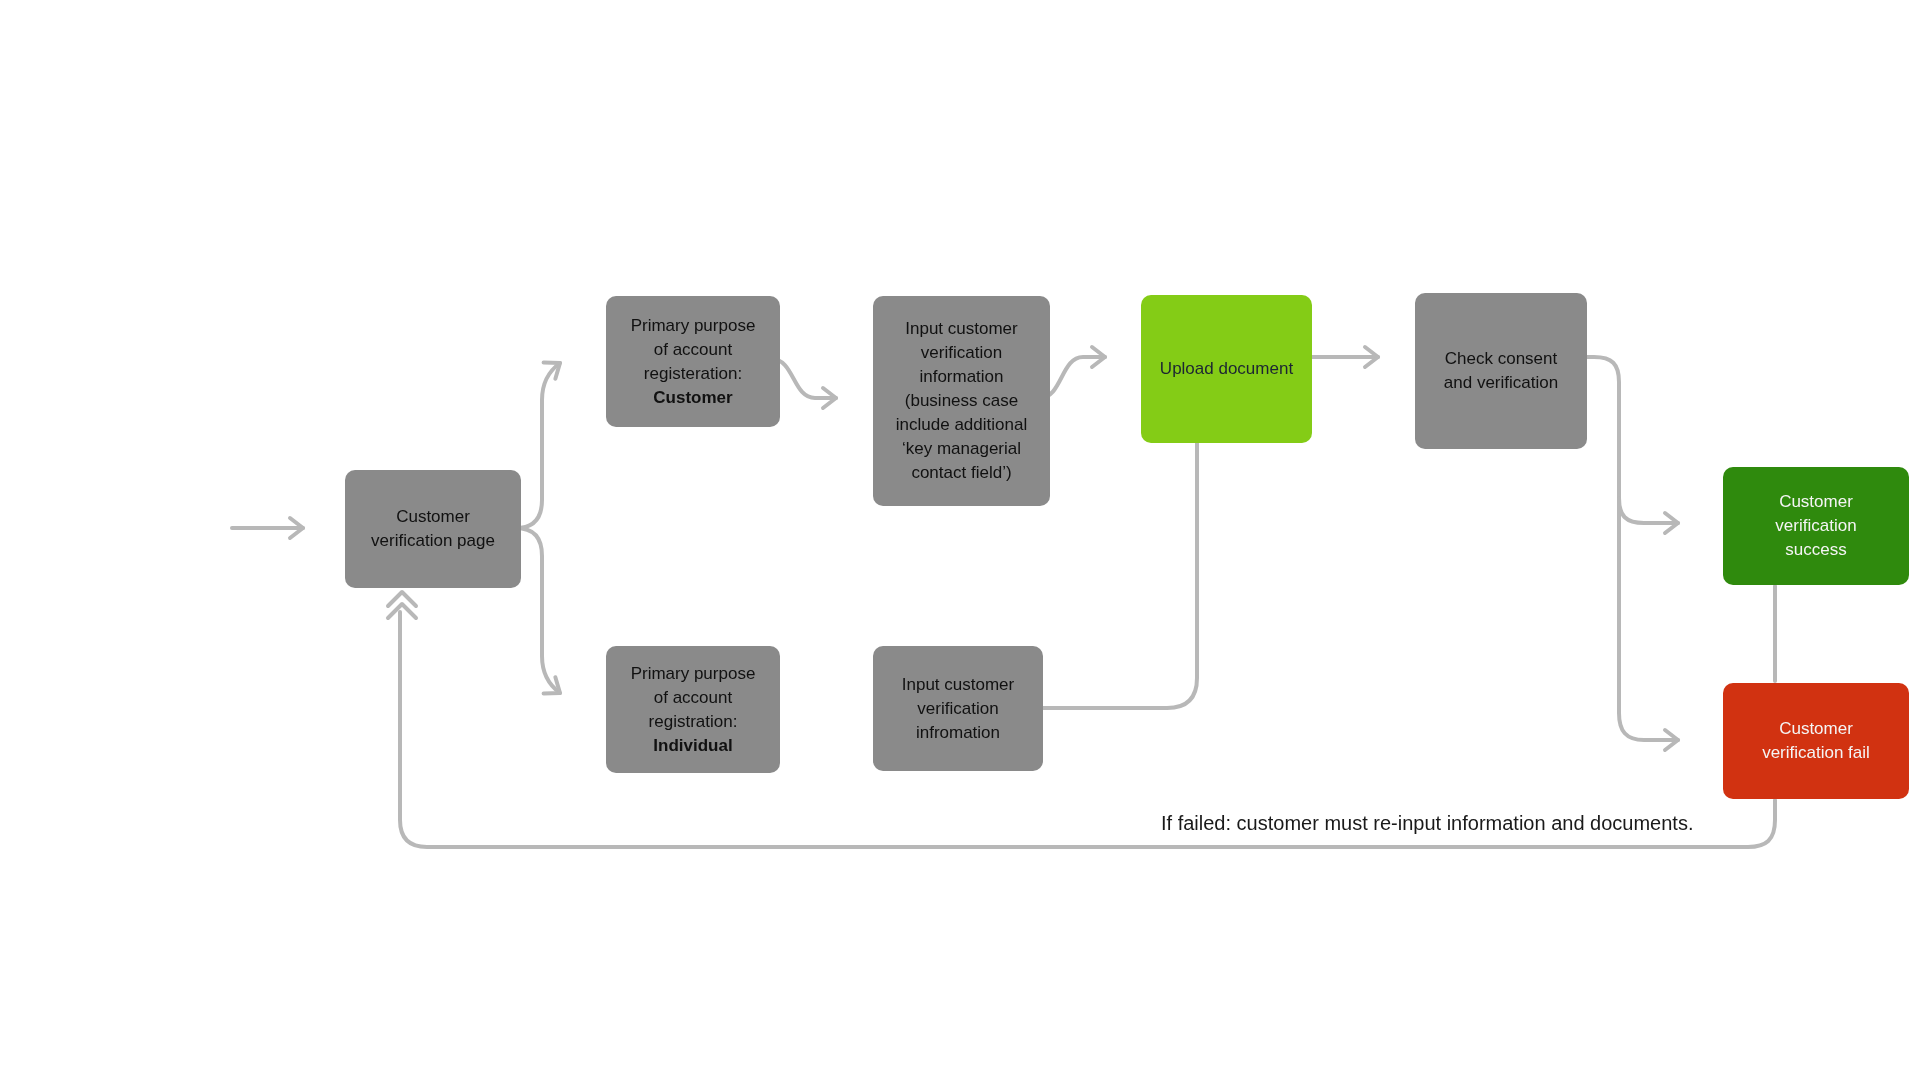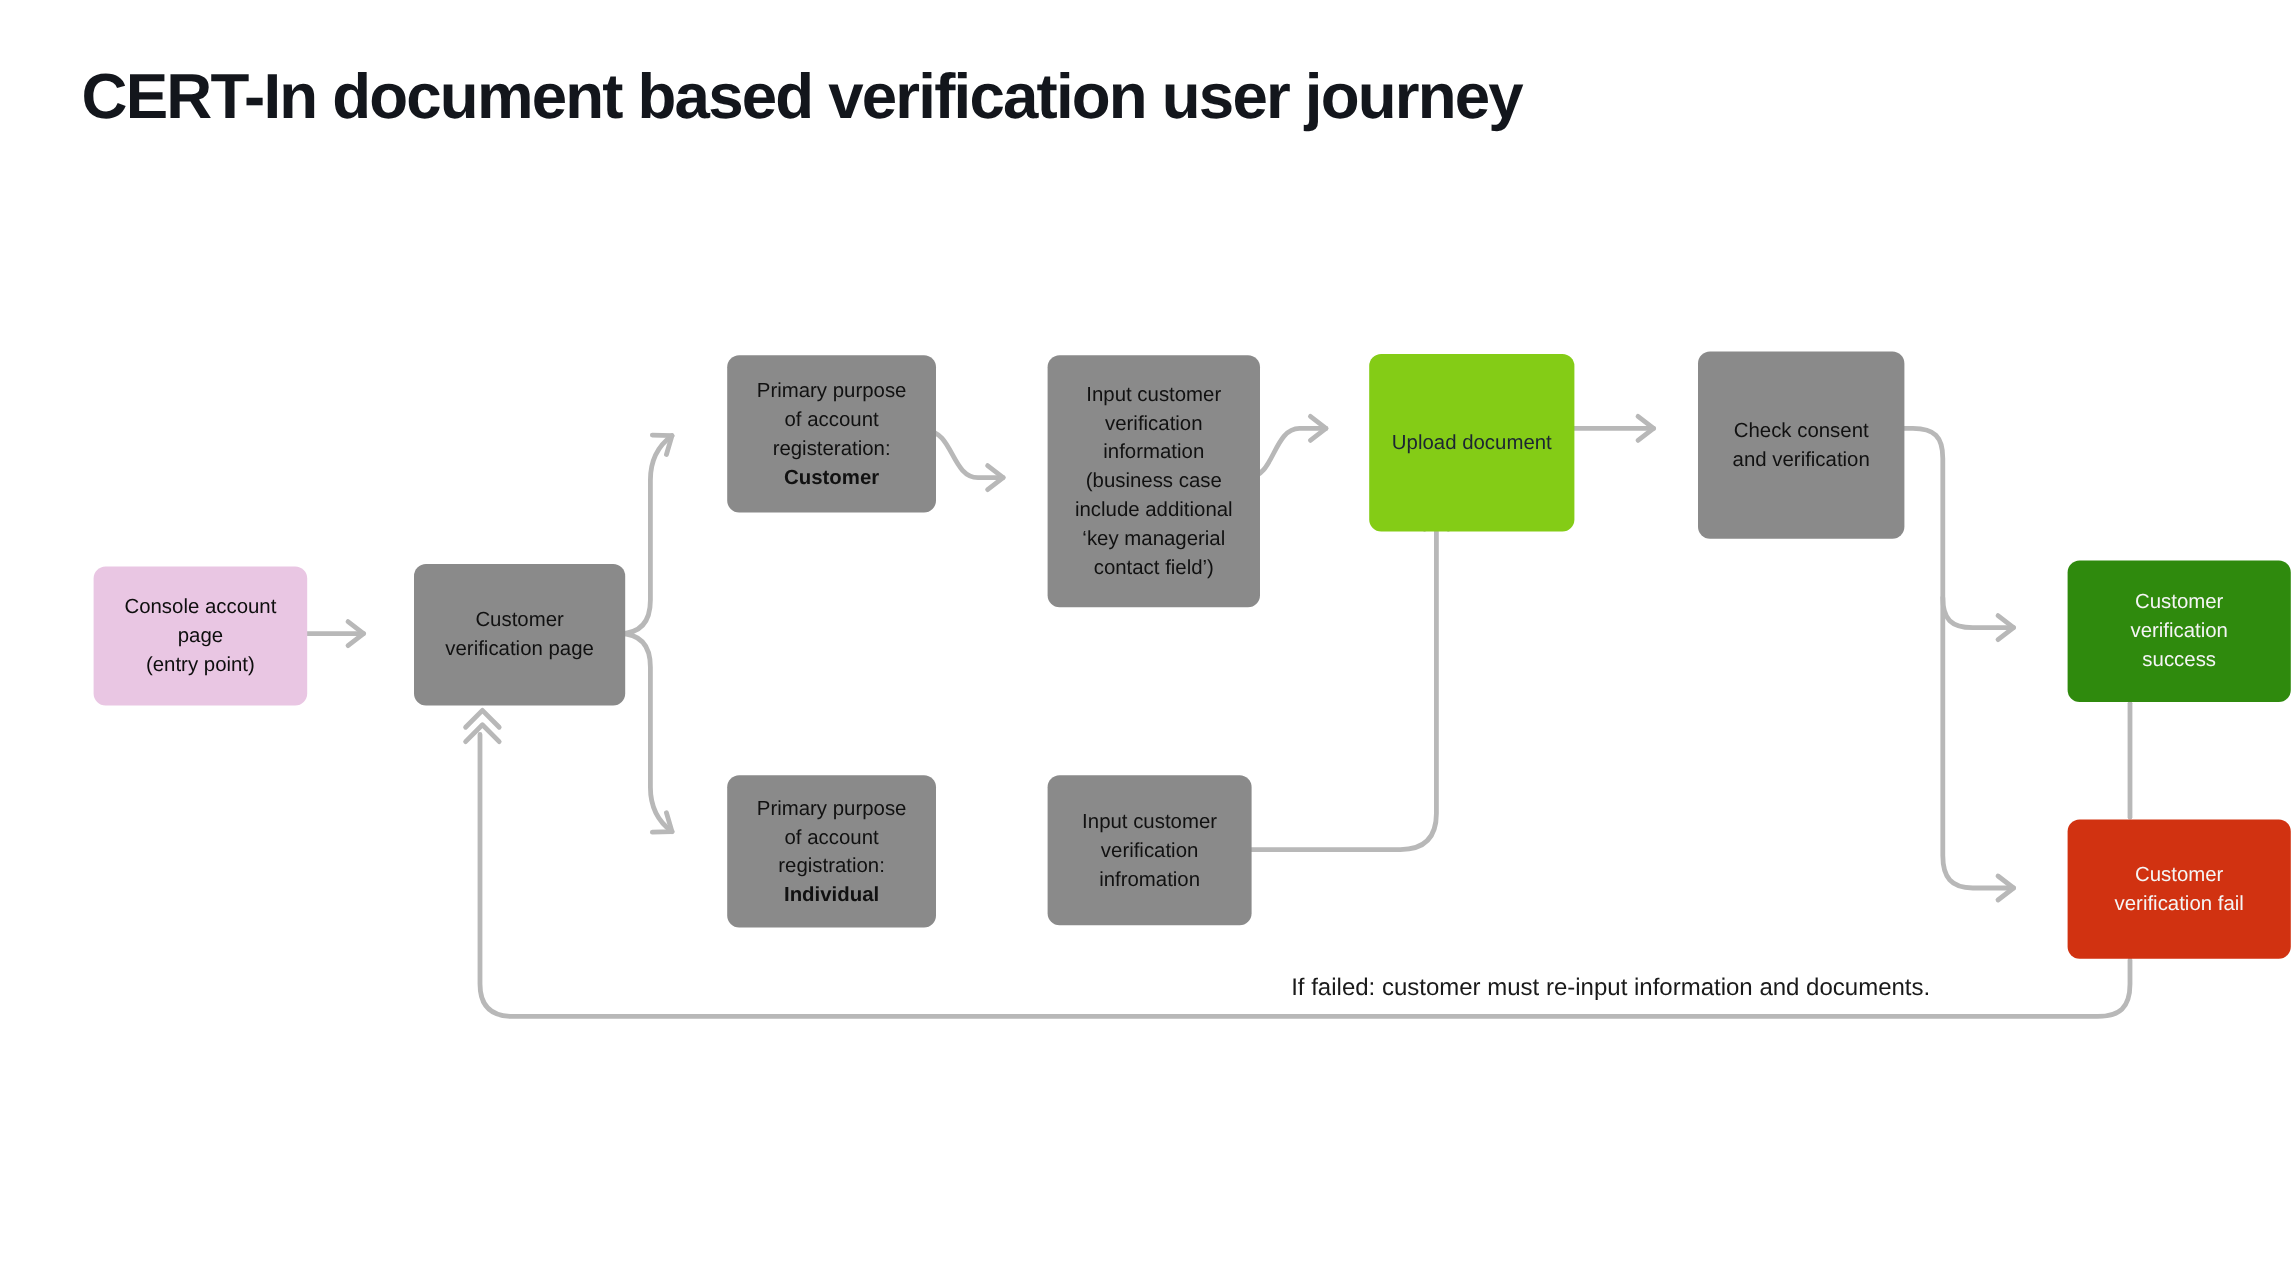--- a/index.html
+++ b/index.html
@@ -14,30 +14,29 @@
   }
   svg.connectors{position:absolute;left:0;top:0;z-index:1;}
   .node{
     position:absolute;z-index:2;border-radius:10px;
     display:flex;flex-direction:column;align-items:center;justify-content:center;
     text-align:center;font-size:17px;line-height:24px;color:#111111;margin-left:28px;
   }
   .node .lbl{white-space:pre-line;display:block;}
   .node .lbl.bold{font-weight:700;}
   .note{
-    position:absolute;left:1076px;z-index:2;
+    position:absolute;left:1161px;z-index:2;
     font-size:20px;color:#1a1a1a;white-space:nowrap;
   }
 </style>
 </head>
 <body>
 
 <div class="canvas">
 
-  <div class="title">CERT-In document based verification user journey</div>
 
   <svg class="connectors" width="1910" height="1069" viewBox="0 0 1910 1069" xmlns="http://www.w3.org/2000/svg">
     <defs>
       <marker id="arw" markerUnits="userSpaceOnUse" markerWidth="34" markerHeight="34" viewBox="-24 -17 34 34" refX="0" refY="0" orient="auto">
         <path d="M -13 -10 L 0 0 L -13 10" fill="none" stroke="#b8b8b8" stroke-width="4" stroke-linecap="round" stroke-linejoin="round"></path>
       </marker>
     </defs>
     <g fill="none" stroke="#b8b8b8" stroke-width="4" stroke-linecap="round" stroke-linejoin="round">
       <path marker-end="url(#arw)" d="M 232 528 H 303"></path>
       <path d="M 497 528 H 516"></path>
@@ -48,25 +47,20 @@
       <path marker-end="url(#arw)" d="M 1288 357 H 1378"></path>
       <path marker-end="url(#arw)" d="M 1563 357 H 1594 C 1612 357 1619 364 1619 382 V 498 C 1619 516 1626 523 1644 523 H 1678"></path>
       <path marker-end="url(#arw)" d="M 1619 498 V 713 C 1619 731 1626 740 1644 740 H 1678"></path>
       <path d="M 1775 586 V 681"></path>
       <path d="M 1775 800 V 820 C 1775 840 1766 847 1748 847 H 427 C 409 847 400 838 400 820 V 612"></path>
       <path d="M 388 606 L 402 592 L 416 606 M 388 618 L 402 604 L 416 618"></path>
       <path marker-end="url(#arw)" d="M 1019 708 H 1167 C 1187 708 1197 698 1197 678 V 428"></path>
     </g>
   </svg>
 
-  <div class="node" style="left:50px;top:472px;width:178px;height:116px;background:#e9c6e3;color:#0e0e0e;">
-    <span class="lbl">Console account
-page
-(entry point)</span>
-  </div>
 
   <div class="node" style="left:317px;top:470px;width:176px;height:118px;background:#8a8a8a;">
     <span class="lbl">Customer
 verification page</span>
   </div>
 
   <div class="node" style="left:578px;top:296px;width:174px;height:131px;background:#8a8a8a;">
     <span class="lbl">Primary purpose
 of account
 registeration:</span>

